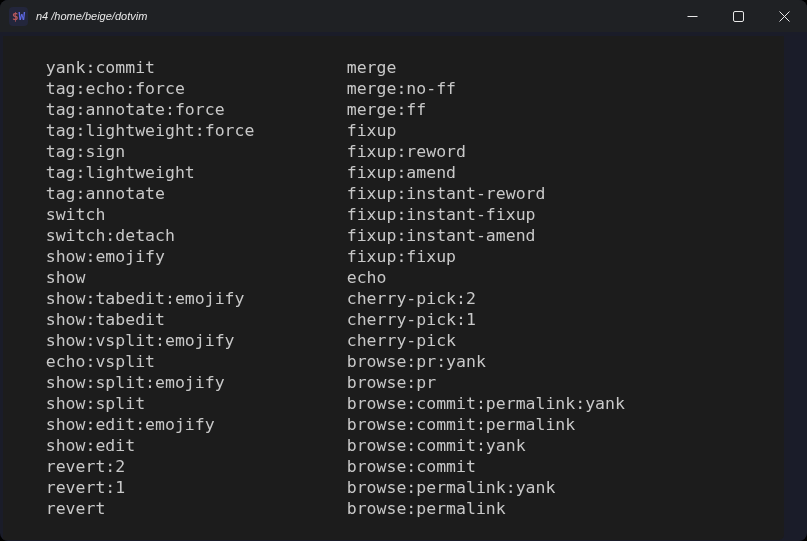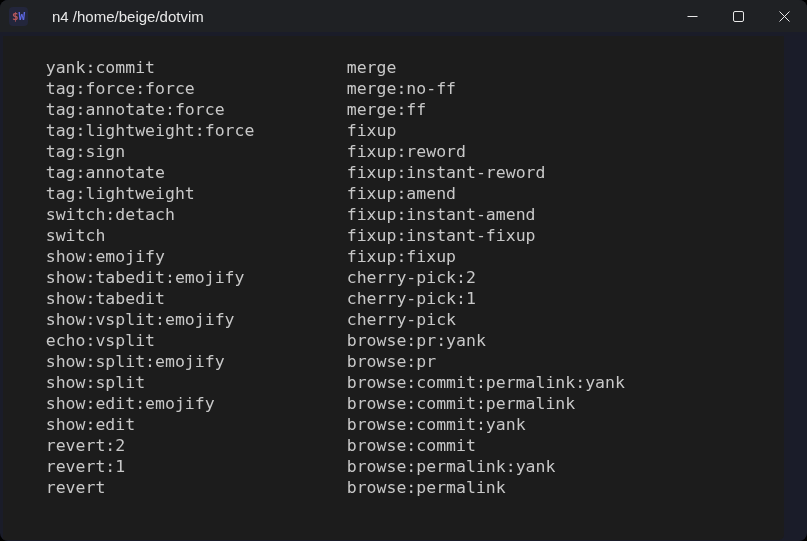--- a/index.html
+++ b/index.html
@@ -19,21 +19,21 @@
   }
   .app-icon{
     width:19px;height:19px;margin-left:9px;border-radius:4px;background:#23263c;
     display:flex;align-items:center;justify-content:center;
     font-family:"DejaVu Sans Mono",monospace;font-size:11px;font-weight:bold;line-height:1;
     flex:0 0 19px;
   }
   .ic-d{color:#b5585c;}
   .ic-w{color:#5d68e2;}
   .title{
-    margin-left:24px;font-size:15px;color:var(--title-fg);white-space:nowrap;
+    margin-left:8px;font-size:11px;color:var(--title-fg);white-space:nowrap;font-style:italic;
   }
   .controls{margin-left:auto;display:flex;height:100%;}
   .ctrl{
     width:46px;height:100%;display:flex;align-items:center;justify-content:center;
     cursor:default;
   }
   .ctrl svg{display:block;}
   .term-frame{
     flex:1;padding:4px 23px 1px 3px;overflow:hidden;
   }
@@ -79,55 +79,58 @@
 
   <div class="term-frame">
     <div class="term">
 
   <div class="row">
     <span class="cell l">yank:commit</span><span class="cell r">merge</span>
   </div>
 
 
   <div class="row">
-    <span class="cell l">tag:force:force</span><span class="cell r">merge:no-ff</span>
+    <span class="cell l">tag:echo:force</span><span class="cell r">merge:no-ff</span>
   </div>
 
   <div class="row">
     <span class="cell l">tag:annotate:force</span><span class="cell r">merge:ff</span>
   </div>
 
   <div class="row">
     <span class="cell l">tag:lightweight:force</span><span class="cell r">fixup</span>
   </div>
 
   <div class="row">
     <span class="cell l">tag:sign</span><span class="cell r">fixup:reword</span>
   </div>
 
   <div class="row">
+    <span class="cell l">tag:lightweight</span><span class="cell r">fixup:amend</span>
+  </div>
+
+  <div class="row">
     <span class="cell l">tag:annotate</span><span class="cell r">fixup:instant-reword</span>
   </div>
 
   <div class="row">
-    <span class="cell l">tag:lightweight</span><span class="cell r">fixup:amend</span>
+    <span class="cell l">switch</span><span class="cell r">fixup:instant-fixup</span>
   </div>
 
   <div class="row">
     <span class="cell l">switch:detach</span><span class="cell r">fixup:instant-amend</span>
   </div>
 
   <div class="row">
-    <span class="cell l">switch</span><span class="cell r">fixup:instant-fixup</span>
+    <span class="cell l">show:emojify</span><span class="cell r">fixup:fixup</span>
   </div>
 
   <div class="row">
-    <span class="cell l">show:emojify</span><span class="cell r">fixup:fixup</span>
+    <span class="cell l">show</span><span class="cell r">echo</span>
   </div>
-
 
   <div class="row">
     <span class="cell l">show:tabedit:emojify</span><span class="cell r">cherry-pick:2</span>
   </div>
 
   <div class="row">
     <span class="cell l">show:tabedit</span><span class="cell r">cherry-pick:1</span>
   </div>
 
   <div class="row">

